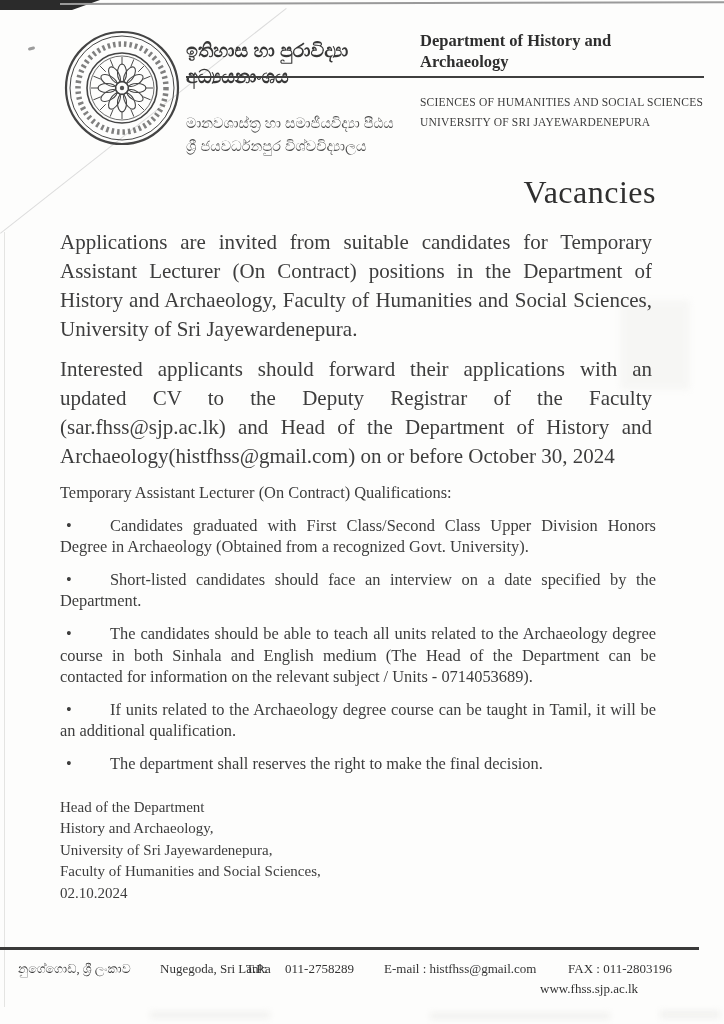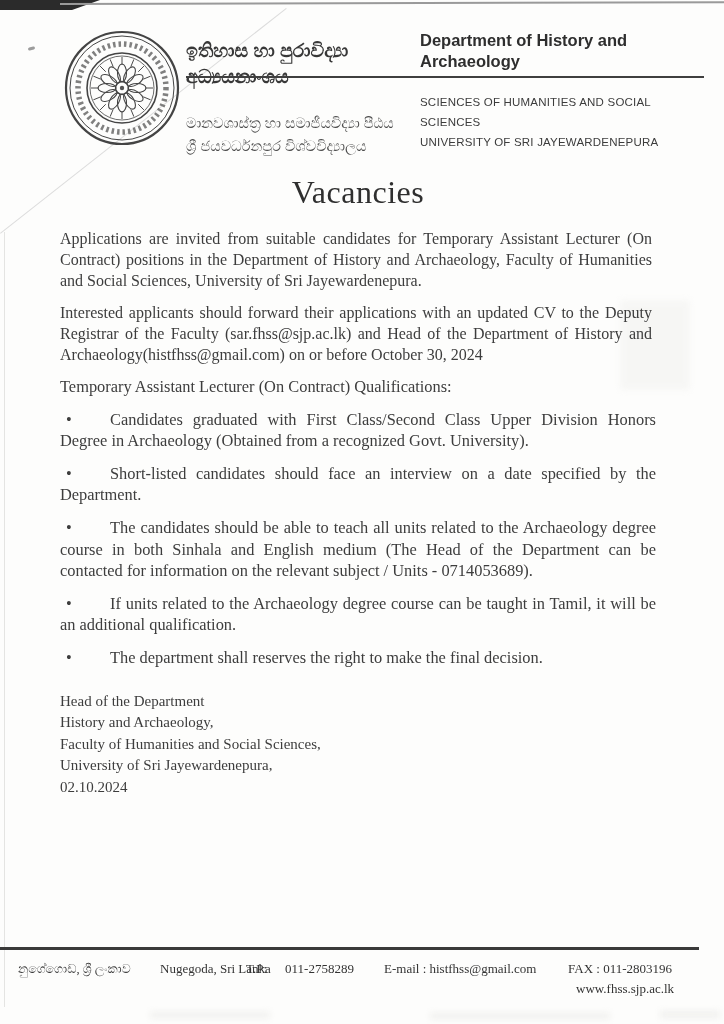--- a/index.html
+++ b/index.html
@@ -43,48 +43,48 @@
   .smudge.s4 { left:620px; top:300px; width:70px; height:90px; opacity:.5;}
 
   
   .header { position:absolute; left:0; top:0; width:724px; height:160px; }
   .logo { position:absolute; left:62px; top:28px; width:120px; height:120px; }
   .sinhala-block { position:absolute; left:186px; top:38px; width:230px;
     font-family:"Liberation Sans", sans-serif; }
   .sinhala-title { font-weight:bold; font-size:19px; line-height:26px; color:#383838; }
   .sinhala-sub { margin-top:22px; font-size:14.5px; line-height:23px; color:#4c4c4c; }
   .eng-block { position:absolute; left:420px; top:30px; width:290px;
-    font-family:Liberation Sans, sans-serif; }
+    font-family:Liberation Serif, serif; }
   .eng-title { font-weight:bold; font-size:16.5px; line-height:21px; color:#2e2e2e; width:235px; }
   .eng-sub { margin-top:20px; font-size:11.5px; line-height:20px; color:#3c3c3c; letter-spacing:.2px; }
   .header-rule { position:absolute; left:186px; top:76px; width:518px; height:2px; background:#3f3f3f; }
 
   
   .doc-body { position:absolute; left:60px; top:172px; width:596px; }
   .doc-title {
-    text-align:center; font-size:32px; line-height:40px; color:#2f2f2f;
+    text-align:right; font-size:32px; line-height:40px; color:#2f2f2f;
     margin:0 0 16px 0; font-weight:normal; letter-spacing:.5px;
   }
-  .para { font-size:16px; line-height:21px; text-align:justify; margin:0 4px 11px 0; }
+  .para { font-size:21px; line-height:29px; text-align:justify; margin:0 4px 11px 0; }
   .qual-heading { font-size:16.4px; line-height:21.6px; margin:0 0 11px 0; }
   .bullet-item { font-size:16.4px; line-height:21.6px; text-align:justify; margin:0 0 11px 0; }
   .bullet-cell { display:inline-block; width:50px; padding-left:6px; box-sizing:border-box; }
   .signature { margin-top:22px; font-size:15px; line-height:21.5px; }
 
   
   .footer-rule { position:absolute; left:0px; top:947px; width:699px; height:3px; background:#3a3a3a; }
   .footer { position:absolute; left:0; top:958px; width:724px; height:50px;
     font-family:Liberation Serif, serif; font-size:13px; color:#333;padding-left:28px; }
   .f-addr-si { position:absolute; left:18px; top:4px; font-size:12.5px; color:#3a3a3a; }
   .f-addr-en { position:absolute; left:160px; top:3px; }
   .f-phone   { position:absolute; left:246px; top:3px; }
   .f-phone .lbl { margin-right:18px; }
   .f-email   { position:absolute; left:384px; top:3px; }
   .f-fax     { position:absolute; left:568px; top:3px; }
-  .f-www     { position:absolute; left:576px; top:23px; }
+  .f-www     { position:absolute; left:540px; top:23px; }
 </style>
 </head>
 <body>
 
 <div class="page">
 
   <div class="scan-top-wedge"></div>
   <div class="scan-top-line"></div>
   <div class="scan-crease"></div>
   <div class="scan-left-edge"></div>
@@ -170,22 +170,22 @@
 
     <p class="bullet-item"><span class="bullet-cell">•</span><span>Candidates graduated with First Class/Second Class Upper Division Honors Degree in Archaeology (Obtained from a recognized Govt. University).</span></p>
     <p class="bullet-item"><span class="bullet-cell">•</span><span>Short-listed candidates should face an interview on a date specified by the Department.</span></p>
     <p class="bullet-item"><span class="bullet-cell">•</span><span>The candidates should be able to teach all units related to the Archaeology degree course in both Sinhala and English medium (The Head of the Department can be contacted for information on the relevant subject / Units - 0714053689).</span></p>
     <p class="bullet-item"><span class="bullet-cell">•</span><span>If units related to the Archaeology degree course can be taught in Tamil, it will be an additional qualification.</span></p>
     <p class="bullet-item"><span class="bullet-cell">•</span><span>The department shall reserves the right to make the final decision.</span></p>
 
     <div class="signature">
       <div>Head of the Department</div>
       <div>History and Archaeology,</div>
+      <div>University of Sri Jayewardenepura,</div>
       <div>Faculty of Humanities and Social Sciences,</div>
-      <div>University of Sri Jayewardenepura,</div>
       <div>02.10.2024</div>
     </div>
   </div>
 
   <div class="footer-rule"></div>
   <div class="footer">
     <span class="f-addr-si">නුගේගොඩ, ශ්‍රී ලංකාව</span>
     <span class="f-addr-en">Nugegoda, Sri Lanka</span>
     <span class="f-phone"><span class="lbl">T.P:</span><span>011-2758289</span></span>
     <span class="f-email">E-mail : histfhss@gmail.com</span>

